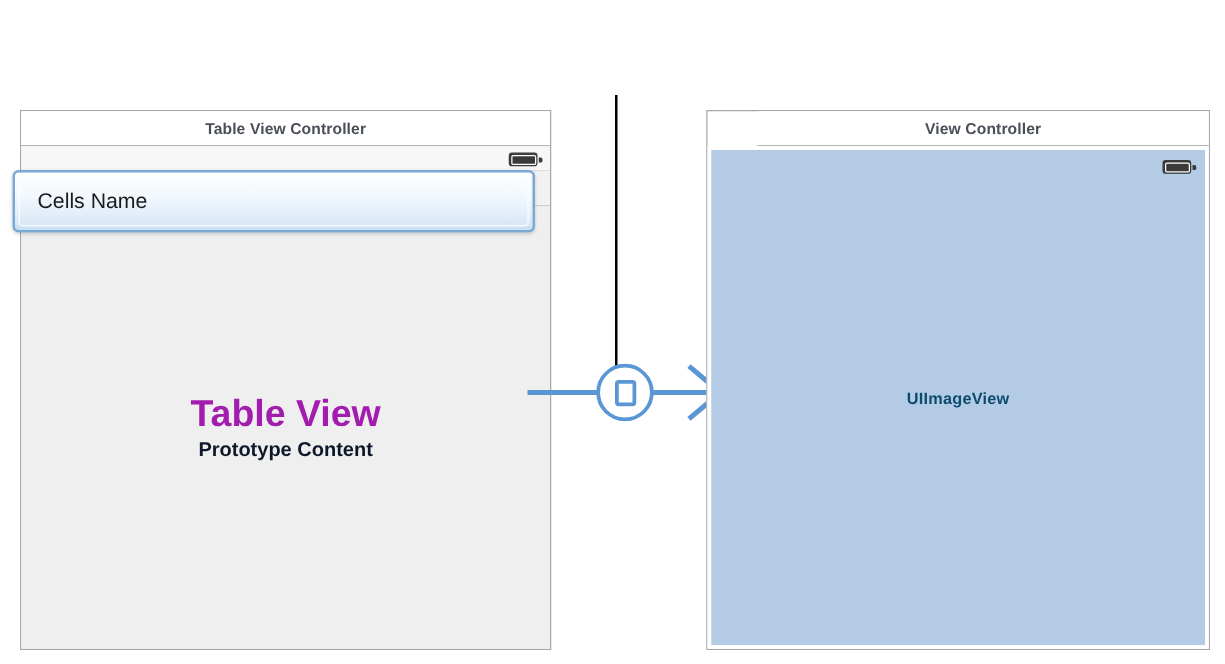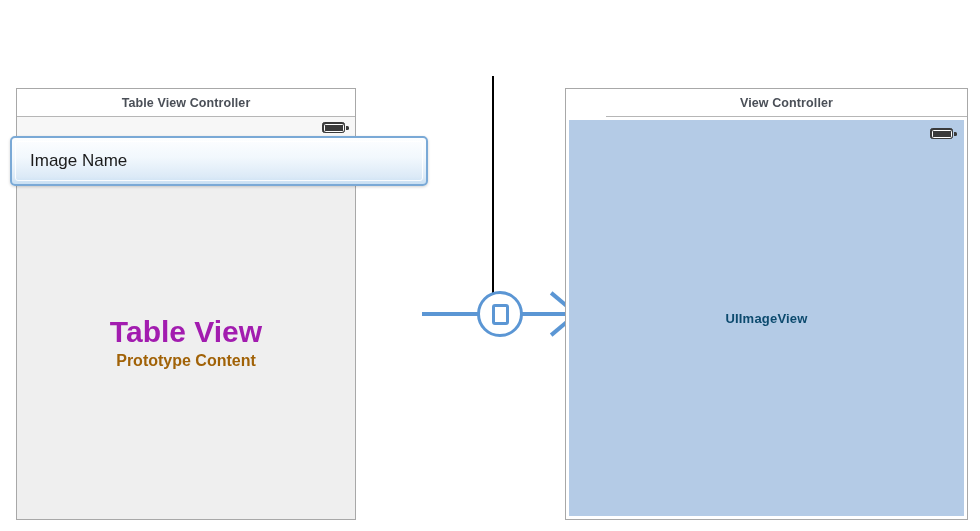--- a/index.html
+++ b/index.html
@@ -64,21 +64,21 @@
     right: 0;
     top: 28px;
     bottom: 0;
     overflow: hidden;
   }
 
   
   #scene-table {
     left: 16px;
     top: 88px;
-    width: 340px;
+    width: 425px;
     height: 432px;
   }
   #scene-table .scene-body {
     background: #efefef;
   }
   .status-bar {
     position: absolute;
     left: 0;
     right: 0;
     top: 0;
@@ -148,21 +148,21 @@
   }
   .watermark-main {
     font-size: 30px;
     font-weight: bold;
     color: #a21caf;
     line-height: 34px;
   }
   .watermark-sub {
     font-size: 16px;
     font-weight: bold;
-    color: #a16207;
+    color: #0f172a;
     line-height: 22px;
     margin-top: 1px;
   }
 
   
   #prototype-cell {
     position: absolute;
     left: 10px;
     top: 136px;
     width: 418px;
@@ -319,21 +319,21 @@
     <div class="tableview-watermark">
       <div class="watermark-main">Table View</div>
       <div class="watermark-sub">Prototype Content</div>
     </div>
 
   </div>
 </div>
 
 <div id="prototype-cell">
   <div class="cell-inner-line"></div>
-  <span class="cell-label">Image Name</span>
+  <span class="cell-label">Cells Name</span>
 </div>
 
 <div id="segue-connector">
   <div class="segue-line"></div>
   <div class="segue-arrowhead"></div>
   <div class="segue-badge">
     <div class="segue-badge-glyph"></div>
   </div>
 </div>
 

